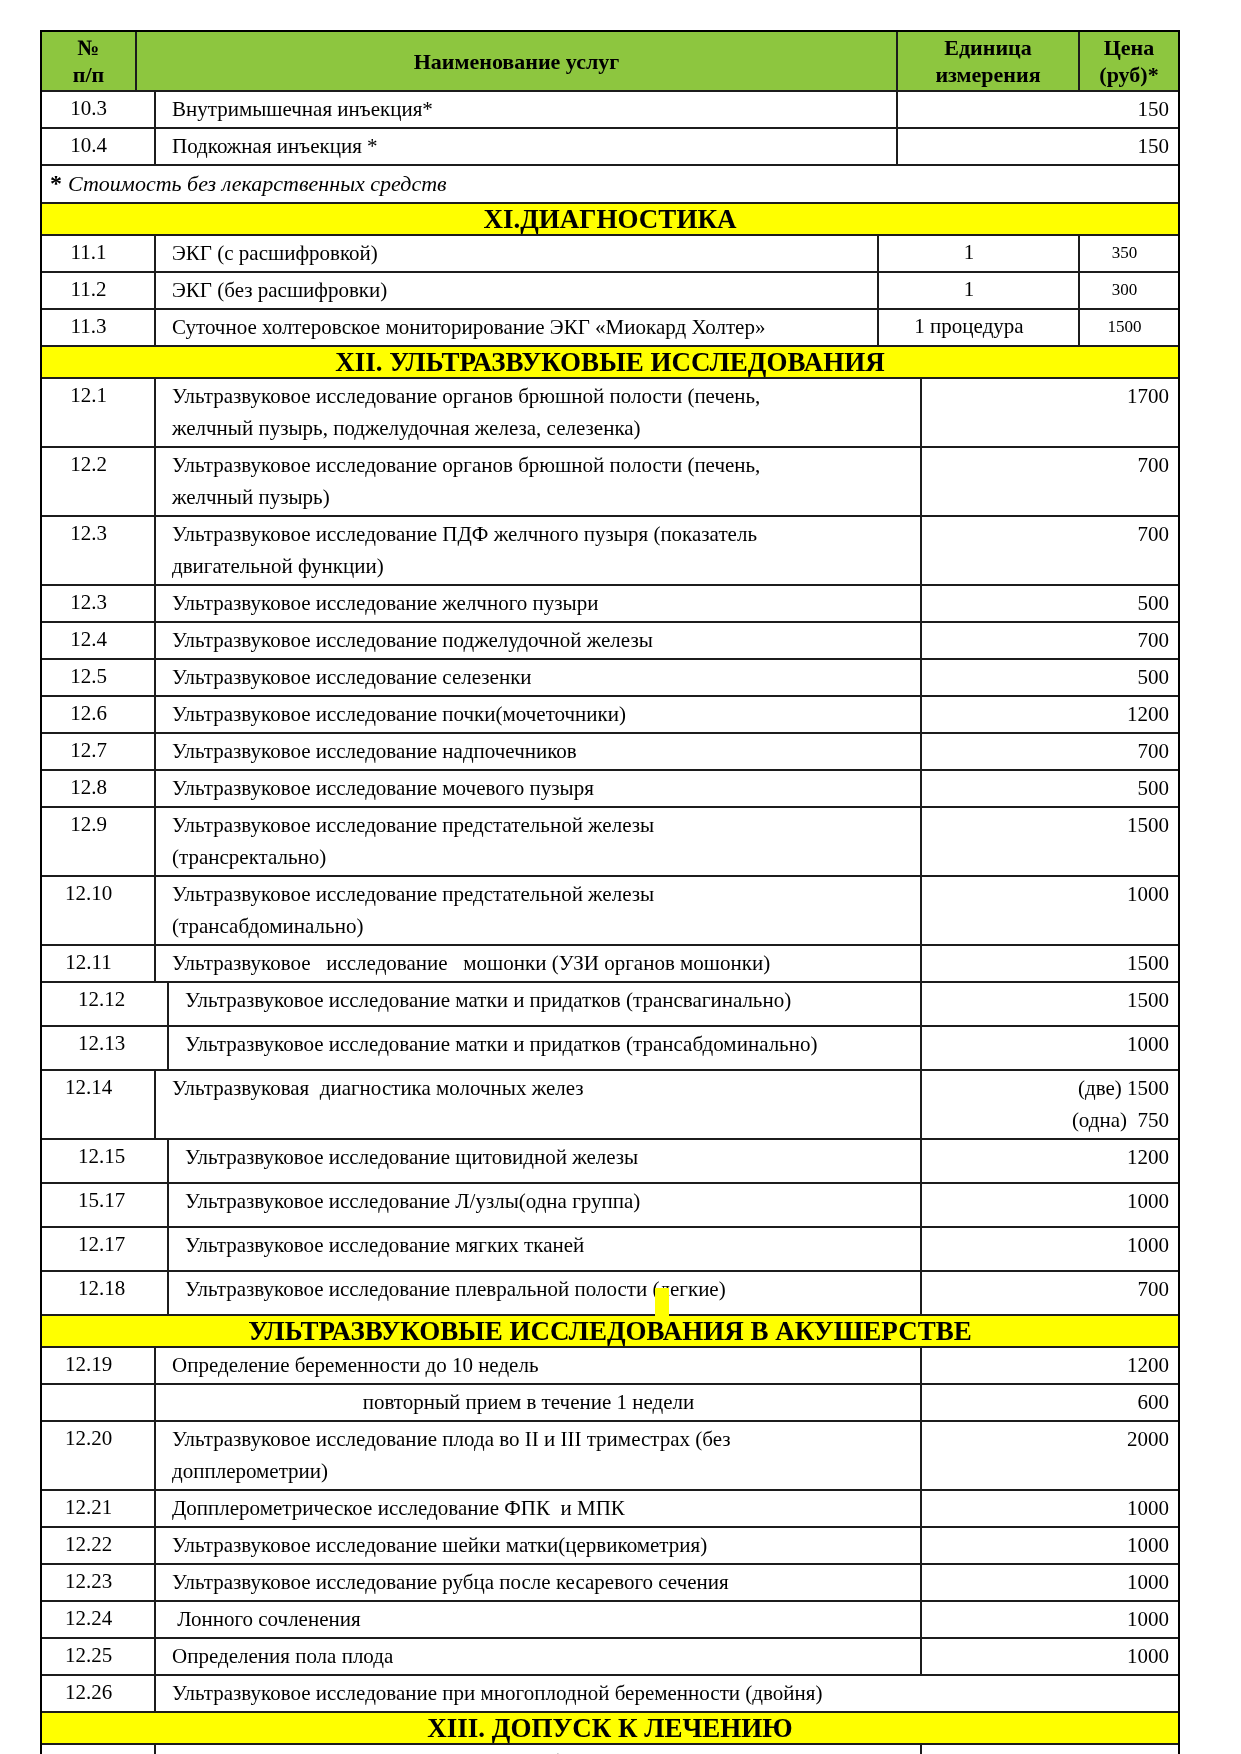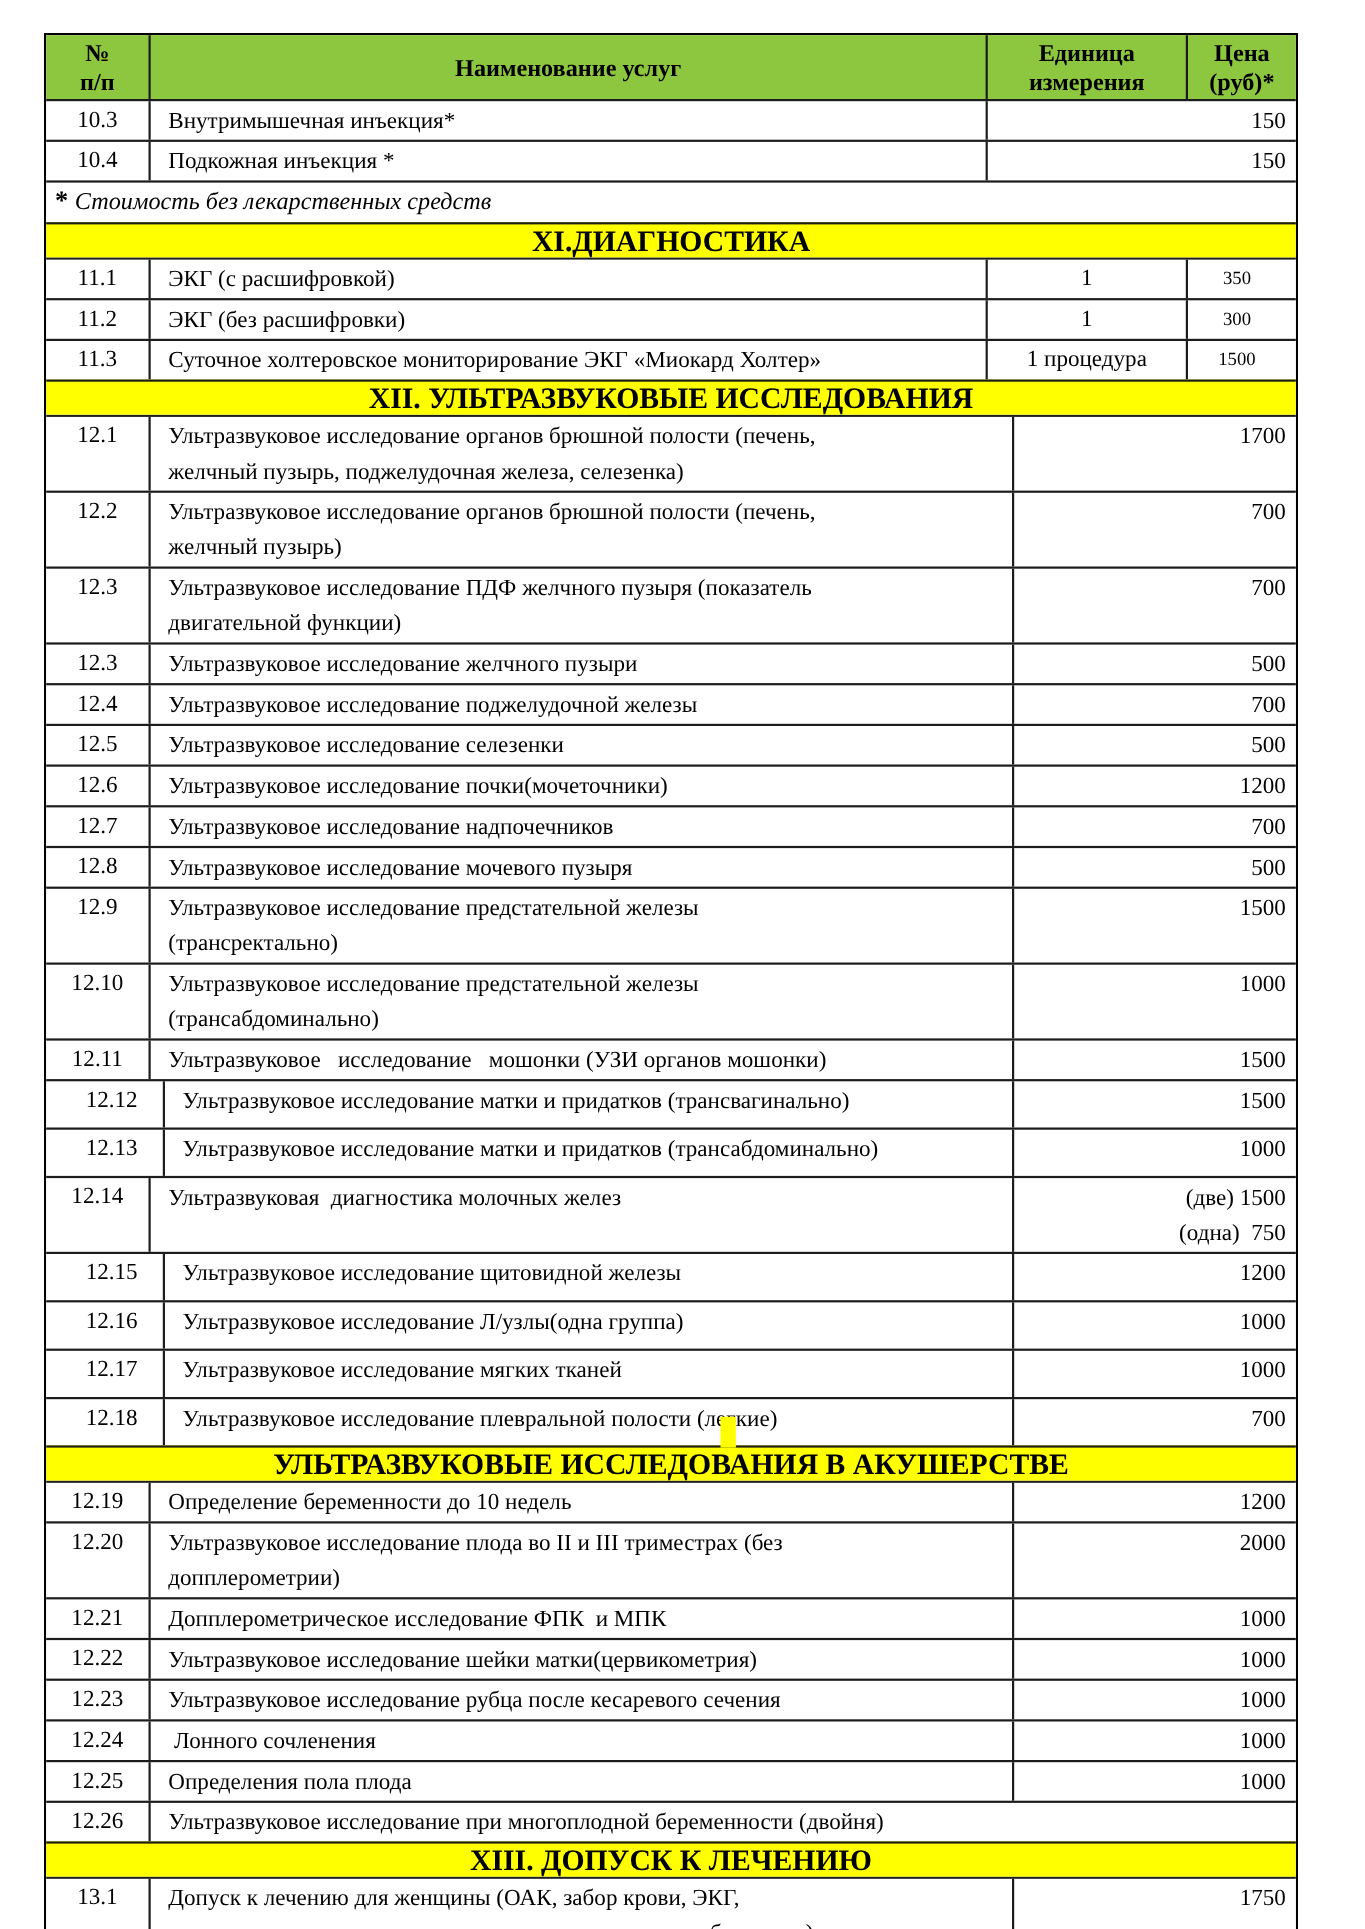--- a/index.html
+++ b/index.html
@@ -34,21 +34,21 @@
   .c-price{
     flex:0 0 100px;border-left:2px solid #1c1c1c;text-align:center;
     font-size:17px;line-height:31px;padding:1px 9px 0 0;
   }
   .c-merged{
     flex:0 0 282px;border-left:2px solid #1c1c1c;text-align:right;
     font-size:21px;line-height:32px;white-space:pre-line;
     padding:1px 9px 2px 0;
   }
   .row.wide .c-merged{flex-basis:258px;}
-  .row-item{min-height:32px;}
+  .row-item{min-height:32px;gap:19px;}
   .row.tall{min-height:42px;padding-left:13px;}
   
   .row.hdr{min-height:58px;background:var(--hdr-bg,#8dc63f);}
   .row.hdr .c{
     display:flex;align-items:center;justify-content:center;
     font-weight:bold;font-size:22px;line-height:27px;
     text-align:center;white-space:pre-line;padding:0;
   }
   
   .row.sec{
@@ -200,21 +200,21 @@
         <div class="c c-name">Ультразвуковая&nbsp; диагностика молочных желез</div>
         <div class="c c-merged">(две) 1500
 (одна)&nbsp; 750</div>
       </div>
       <div class="row row-item wide tall">
         <div class="c c-num">12.15</div>
         <div class="c c-name">Ультразвуковое исследование щитовидной железы</div>
         <div class="c c-merged">1200</div>
       </div>
       <div class="row row-item wide tall">
-        <div class="c c-num">12.16</div>
+        <div class="c c-num">15.17</div>
         <div class="c c-name">Ультразвуковое исследование Л/узлы(одна группа)</div>
         <div class="c c-merged">1000</div>
       </div>
       <div class="row row-item wide tall">
         <div class="c c-num">12.17</div>
         <div class="c c-name">Ультразвуковое исследование мягких тканей</div>
         <div class="c c-merged">1000</div>
       </div>
       <div class="row row-item wide tall">
         <div class="c c-num">12.18</div>
@@ -222,20 +222,25 @@
         <div class="c c-merged">700</div>
       </div>
       <div class="row sec">
         <div class="sec-label">УЛЬТРАЗВУКОВЫЕ ИССЛЕДОВАНИЯ В АКУШЕРСТВЕ</div>
         <div class="notch"></div>
       </div>
       <div class="row row-item wide">
         <div class="c c-num">12.19</div>
         <div class="c c-name">Определение беременности до 10 недель</div>
         <div class="c c-merged">1200</div>
+      </div>
+      <div class="row row-item wide">
+        <div class="c c-num"></div>
+        <div class="c c-name center">повторный прием в течение 1 недели</div>
+        <div class="c c-merged">600</div>
       </div>
       <div class="row row-item wide">
         <div class="c c-num">12.20</div>
         <div class="c c-name">Ультразвуковое исследование плода во II и III триместрах (без
 допплерометрии)</div>
         <div class="c c-merged">2000</div>
       </div>
       <div class="row row-item wide">
         <div class="c c-num">12.21</div>
         <div class="c c-name">Допплерометрическое исследование ФПК&nbsp; и МПК</div>

